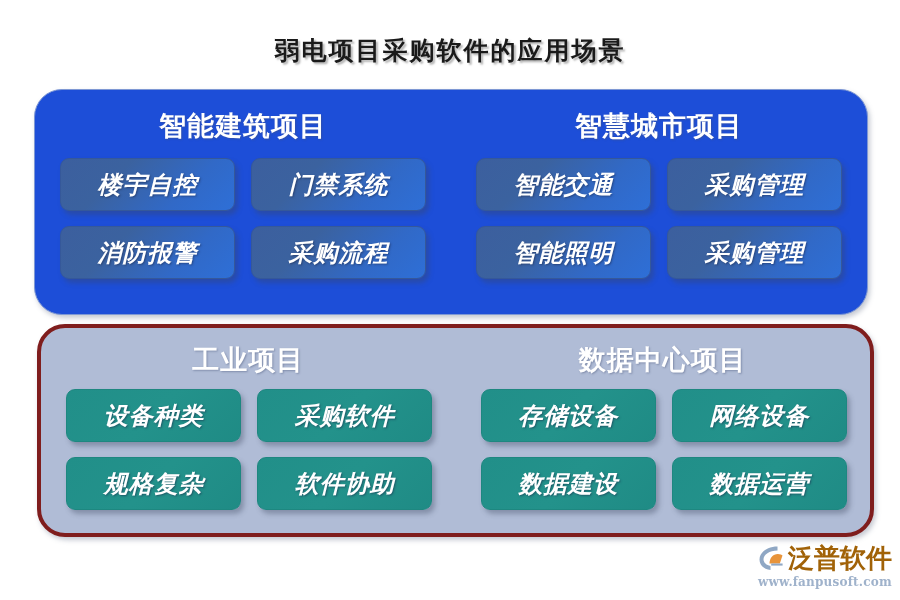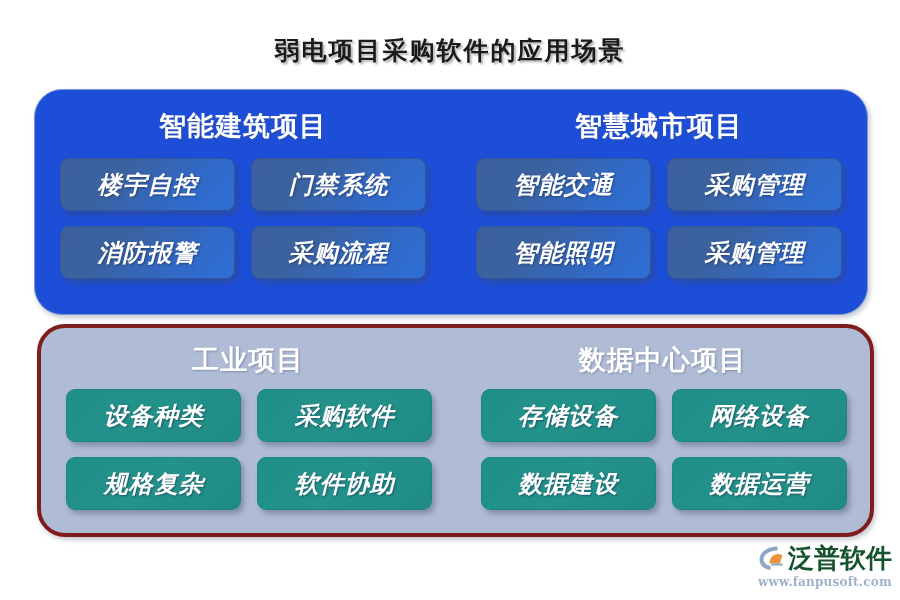--- a/index.html
+++ b/index.html
@@ -143,21 +143,21 @@
   }
   .logo-mark {
     position: relative;
     width: 30px;
     height: 30px;
     flex: 0 0 30px;
   }
   .logo-name {
     font-size: 26px;
     font-weight: bold;
-    color: #14532d;
+    color: #a16207;
     letter-spacing: 0px;
     font-family: "DejaVu Serif", "Liberation Serif", serif;
     line-height: 30px;
     margin-left: 2px;
     white-space: nowrap;
   }
   .logo-url {
     margin-top: 1px;
     margin-left: 2px;
     font-size: 12px;

